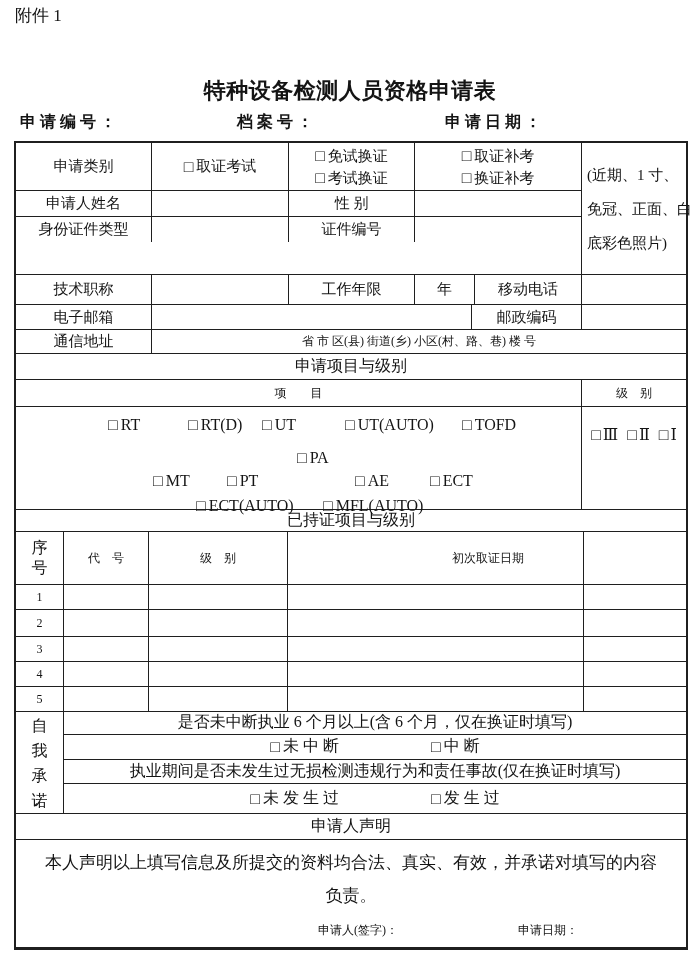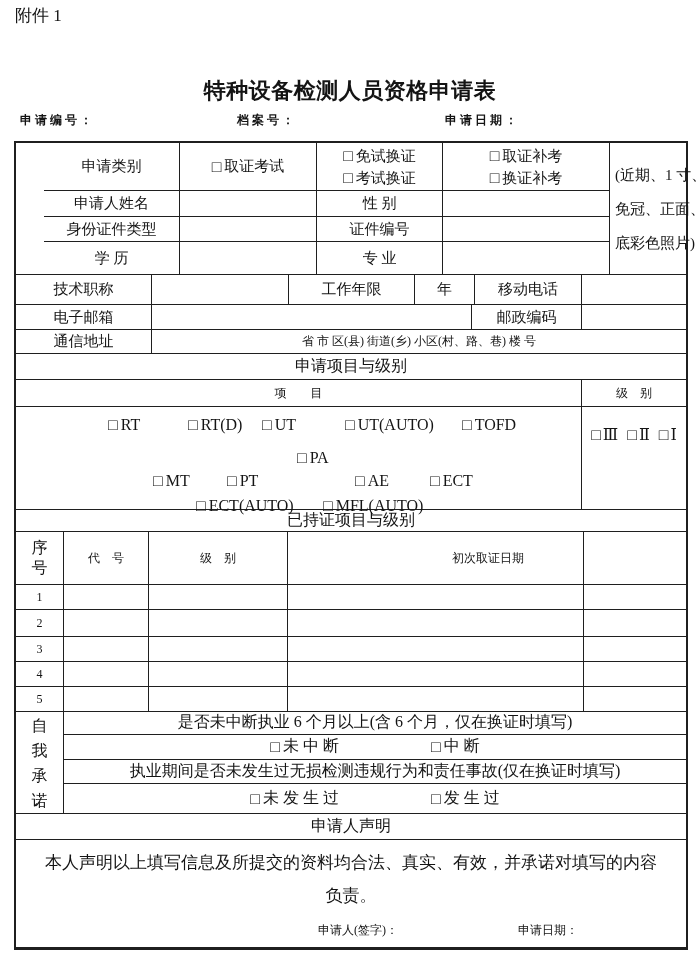--- a/index.html
+++ b/index.html
@@ -11,21 +11,21 @@
   }
   .page { position:relative; width:700px; height:965px; background:#fff; overflow:hidden; }
 
   .attachment { position:absolute; left:15px; top:4px; font-size:17px; }
   .form-title {
     position:absolute; left:0; top:76px; width:100%;
     text-align:center; font-size:22px; font-weight:bold;
     font-family:"Liberation Sans","DejaVu Sans",sans-serif;
     letter-spacing:0.5px;
   }
-  .meta { position:absolute; left:0; top:112px; width:100%; height:24px; font-size:12px; font-weight:bold; }
+  .meta { position:absolute; left:0; top:112px; width:100%; height:24px; font-size:16px; font-weight:bold; }
   .meta span { position:absolute; white-space:pre; }
   .meta .m1 { left:20px; }
   .meta .m2 { left:237px; }
   .meta .m3 { left:445px; }
 
   .form-table {
     position:absolute; left:14px; top:141px; width:674px; height:809px;
     border:2px solid #1f1f1f; border-bottom-width:3px;
     font-size:15px;
   }
@@ -38,21 +38,21 @@
   .cols-5  { grid-template-columns:136px 137px 126px 60px 107px 104px; }
   .cols-6  { grid-template-columns:136px 320px 110px 104px; }
   .cols-7  { grid-template-columns:136px 534px; }
   .cols-9  { grid-template-columns:566px 104px; }
   .cols-h  { grid-template-columns:48px 85px 139px 296px 102px; }
 
   .h48{height:48px}.h26{height:26px}.h25{height:25px}.h33{height:33px}
   .h30{height:30px}.h24{height:24px}.h27{height:27px}.h103{height:103px}
   .h22{height:22px}.h53{height:53px}.h23{height:23px}.h29{height:29px}
 
-  .sectionA { display:flex; height:132px; border-bottom:1px solid #1f1f1f;padding-left:28px; }
+  .sectionA { display:flex; height:132px; border-bottom:1px solid #1f1f1f; }
   .sa-left { width:566px; border-right:1px solid #1f1f1f; }
   .sa-left .row:last-child { border-bottom:none; }
   .photo-cell {
     flex:1; display:flex; flex-direction:column; justify-content:center;
     padding-left:5px; font-size:15px; line-height:34px; white-space:pre;
   }
 
   .ck { display:inline-flex; align-items:center; gap:3px; white-space:pre; }
   .ckbox { font-size:16px; line-height:1; }
   .ck-col { display:flex; flex-direction:column; align-items:center; justify-content:center; line-height:22px; }
@@ -122,26 +122,20 @@
         <div class="row cols-a h26">
           <div class="cell">申请人姓名</div>
           <div class="cell"></div>
           <div class="cell">性 别</div>
           <div class="cell last"></div>
         </div>
         <div class="row cols-a h25">
           <div class="cell">身份证件类型</div>
           <div class="cell"></div>
           <div class="cell">证件编号</div>
-          <div class="cell last"></div>
-        </div>
-        <div class="row cols-a h33">
-          <div class="cell">学 历</div>
-          <div class="cell"></div>
-          <div class="cell">专 业</div>
           <div class="cell last"></div>
         </div>
       </div>
       <div class="photo-cell">
         <div>(近期、1 寸、</div>
         <div>免冠、正面、白</div>
         <div>底彩色照片)</div>
       </div>
     </div>
 

